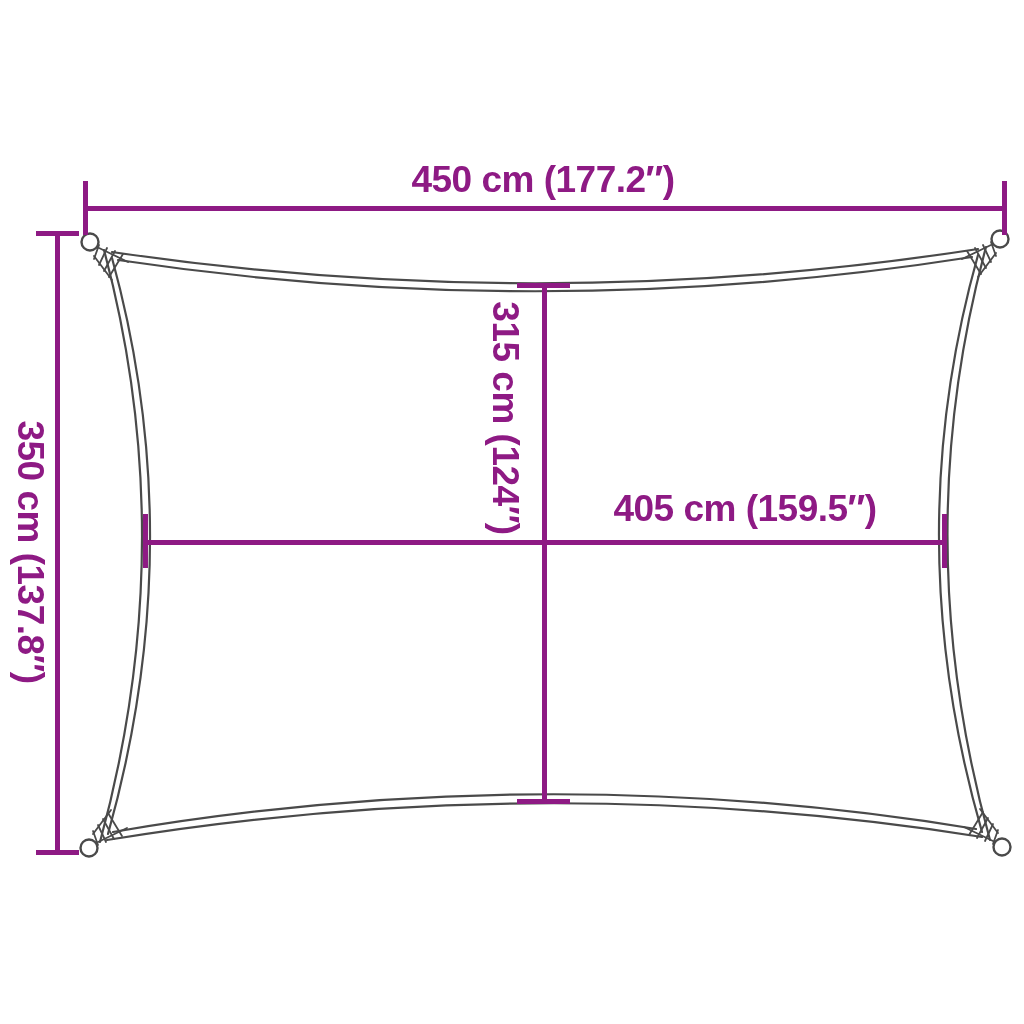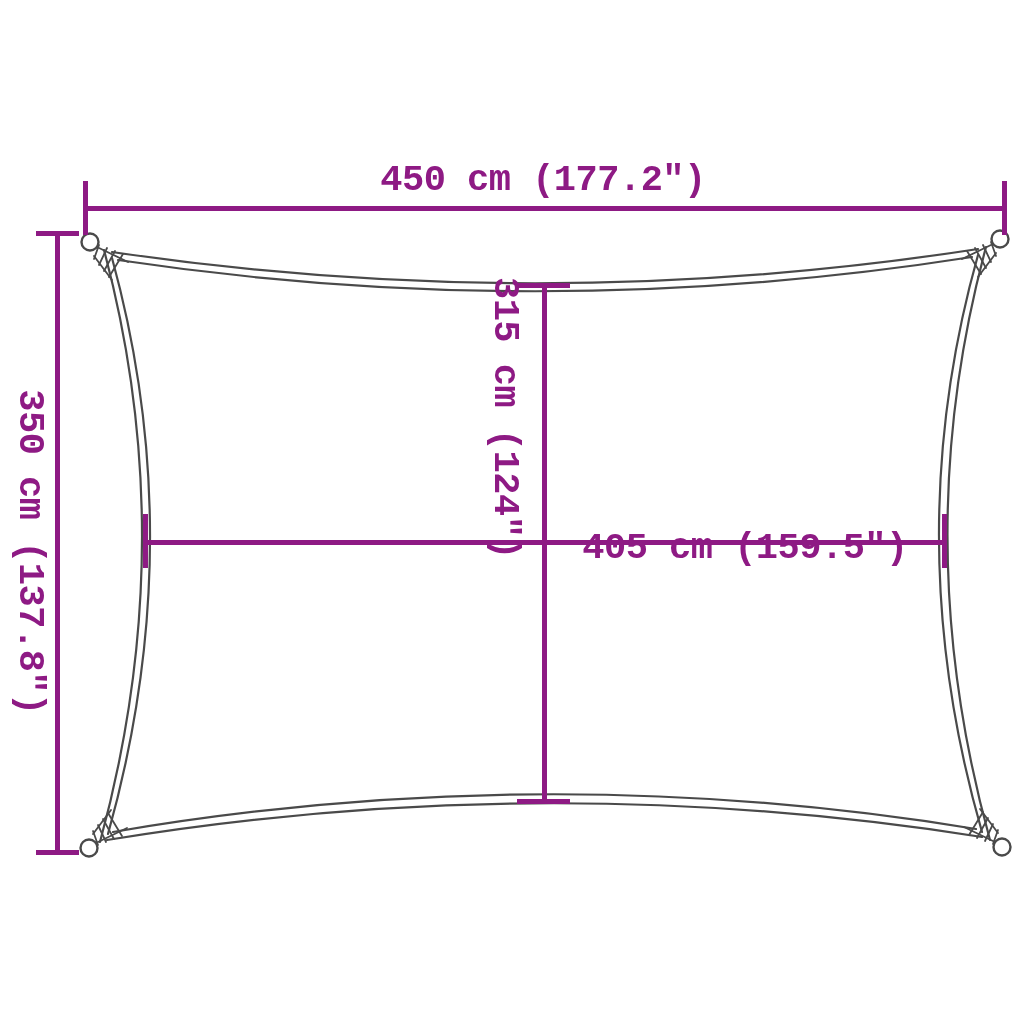--- a/index.html
+++ b/index.html
@@ -1,18 +1,18 @@
 <!DOCTYPE html>
 <html style="--accent: #8E1A84; --bg: #ffffff;"><head>
 <meta charset="utf-8">
 <style>
   html,body{margin:0;padding:0;background:#fff;}
   .canvas{
     position:relative;width:1024px;height:1024px;background:var(--bg,#fff);
-    overflow:hidden;font-family:Liberation Mono, monospace;
+    overflow:hidden;font-family:Liberation Sans, sans-serif;
   }
   .sail-svg{position:absolute;left:0;top:0;width:1024px;height:1024px;}
   .dim{position:absolute;background:var(--accent,#8E1A84);}
   .dim-label{
     position:absolute;color:var(--accent,#8E1A84);font-weight:700;
     font-size:37px;line-height:1.1;white-space:nowrap;letter-spacing:-0.5px;
   }
   .dim-label.h-center{transform:translate(-50%,-50%);}
   .dim-label.v-rot{transform:translate(-50%,-50%) rotate(90deg);}
 </style>
@@ -71,15 +71,15 @@
   <div class="dim-label v-rot" style="left:30px;top:552px;">350 cm (137.8″)</div>
 
   <div class="dim" style="left:542px;top:283px;width:5px;height:521px;"></div>
   <div class="dim" style="left:517px;top:283px;width:53px;height:5px;"></div>
   <div class="dim" style="left:517px;top:799px;width:53px;height:5px;"></div>
   <div class="dim-label v-rot" style="left:505px;top:418px;">315 cm (124″)</div>
 
   <div class="dim" style="left:143px;top:540px;width:804px;height:5px;"></div>
   <div class="dim" style="left:143px;top:514px;width:5px;height:54px;"></div>
   <div class="dim" style="left:942px;top:514px;width:5px;height:54px;"></div>
-  <div class="dim-label h-center" style="left:745px;top:548px;">405 cm (159.5″)</div>
+  <div class="dim-label h-center" style="left:745px;top:509px;">405 cm (159.5″)</div>
 
 </div>
 
 </body></html>

